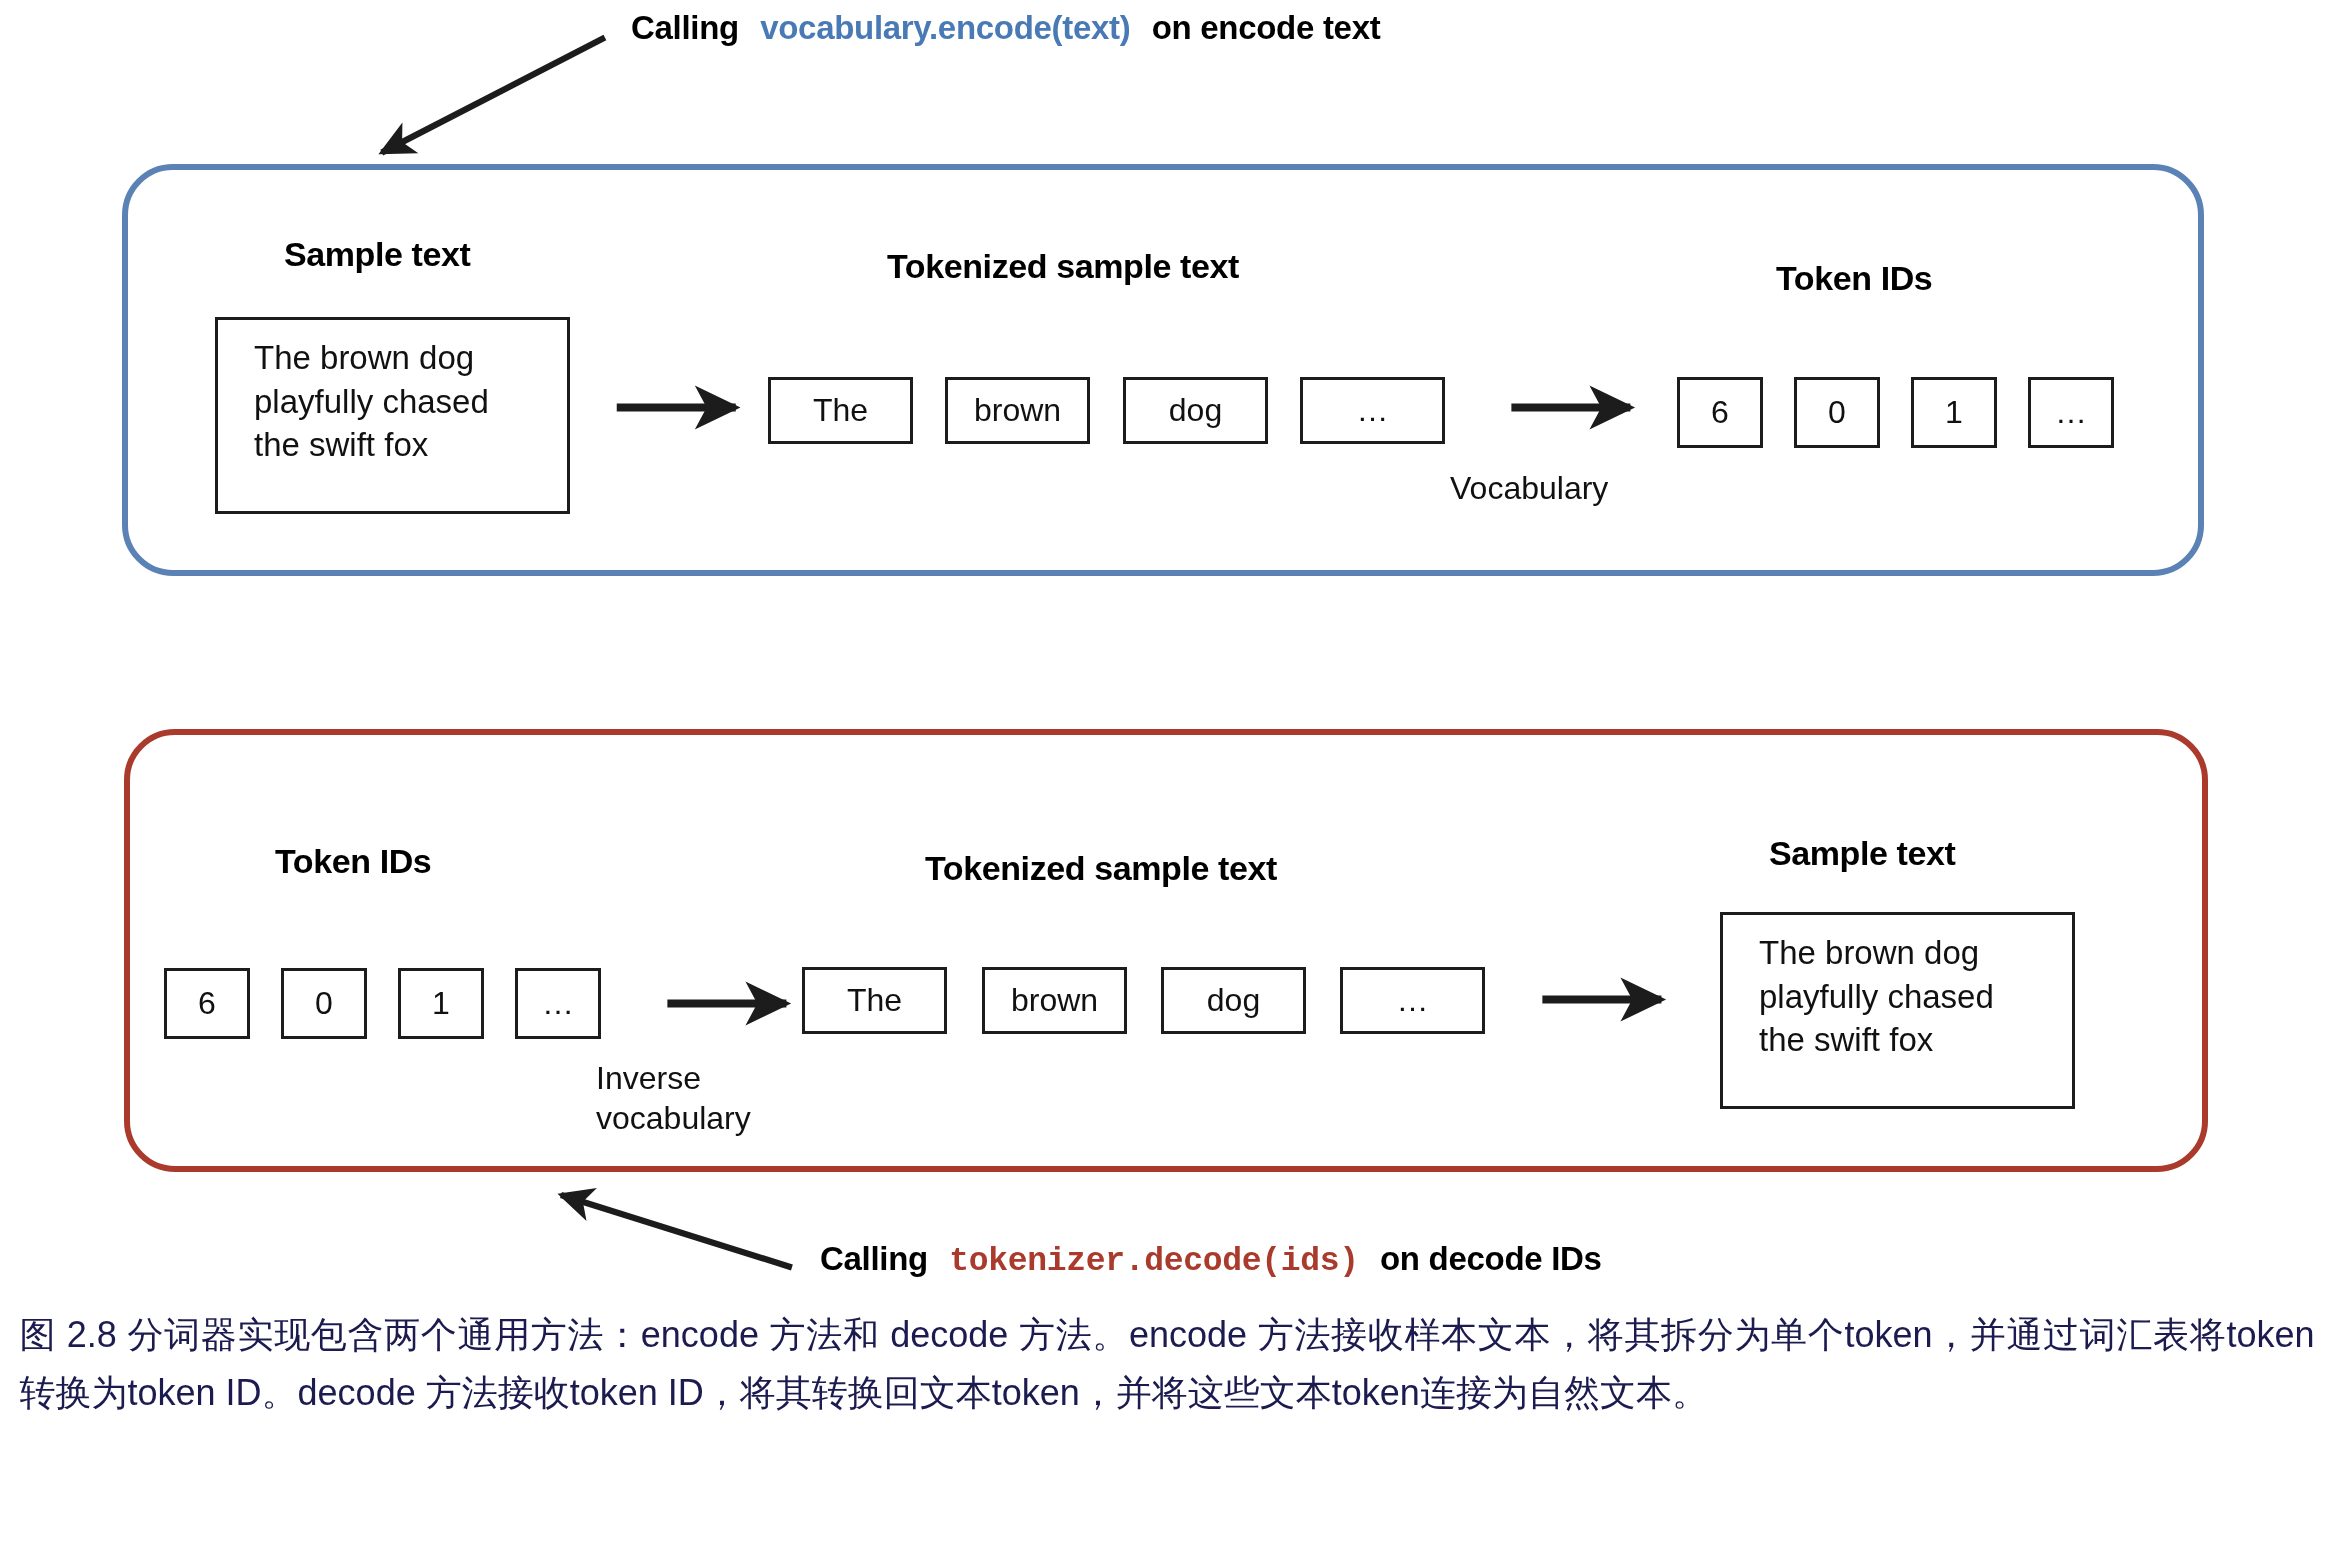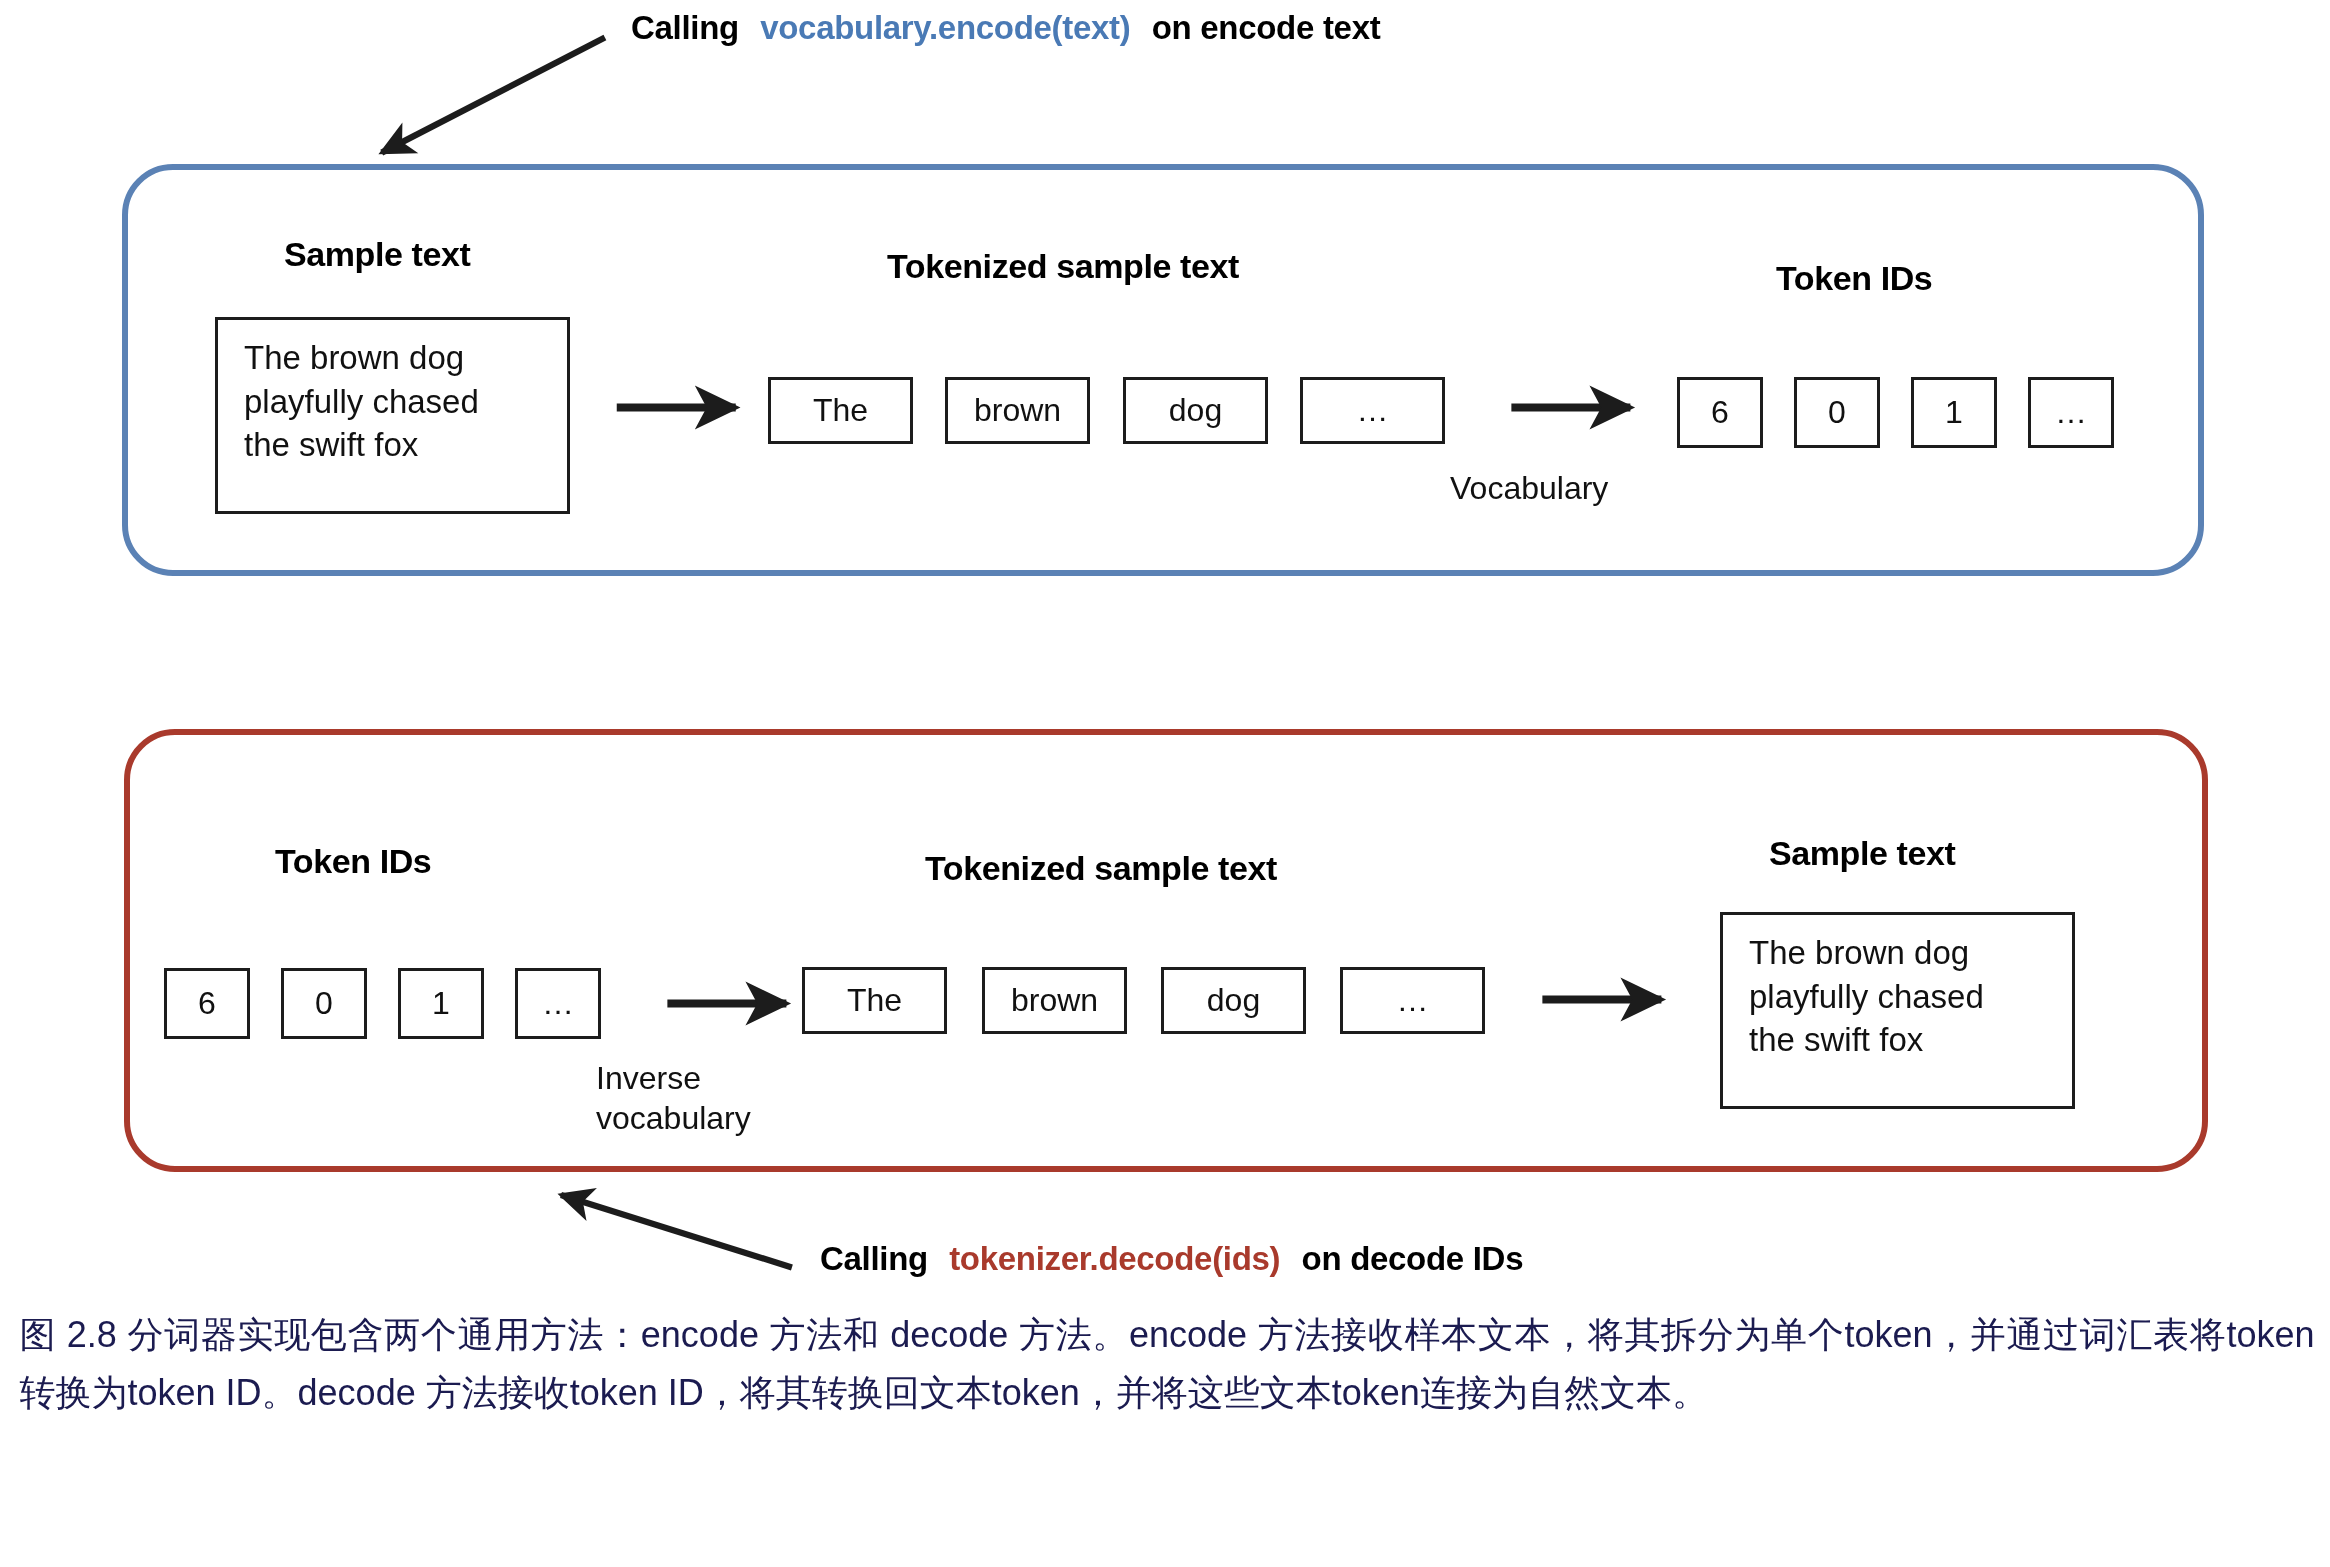--- a/index.html
+++ b/index.html
@@ -48,21 +48,21 @@
     font-size: 32px;
     color: #111111;
     font-family: "Liberation Sans", sans-serif;
     box-sizing: border-box;
   }
 
   .text-box {
     border: 3.5px solid #1c1c1c;
     background: #ffffff;
     box-sizing: border-box;
-    padding: 16px 18px 14px 26px;
+    padding: 16px 18px 14px 36px;
     font-size: 33px;
     line-height: 1.32;
     color: #111111;
     font-family: "Liberation Sans", sans-serif;
   }
 
   .panel {
     border-radius: 51px;
     background: transparent;
     box-sizing: border-box;
@@ -185,18 +185,18 @@
   <div>playfully chased</div>
   <div>the swift fox</div>
 </div>
 
 <svg class="arrow-svg" style="left:541px; top:1179px; width:293px; height:115px;" viewBox="0 0 330 130" width="293" height="115">
   <line x1="283" y1="100" x2="22" y2="18" stroke="#1c1c1c" stroke-width="7" marker-end="url(#ah-black)"></line>
 </svg>
 
 <div class="abs callout" style="left:820px; top:1240px;">
   <span>Calling</span>
-  <span class="code-decode" style="padding:0 12.4px;">tokenizer.decode(ids)</span>
+  <span class="code-decode" style="padding:0 12.4px;font-family:Liberation Mono, monospace;">tokenizer.decode(ids)</span>
   <span>on decode IDs</span>
 </div>
 
 <div class="abs caption" style="left:19.5px; top:1306px; width:2295px;">图 2.8 分词器实现包含两个通用方法：encode 方法和 decode 方法。encode 方法接收样本文本，将其拆分为单个token，并通过词汇表将token转换为token ID。decode 方法接收token ID，将其转换回文本token，并将这些文本token连接为自然文本。</div>
 
 
 </body></html>

